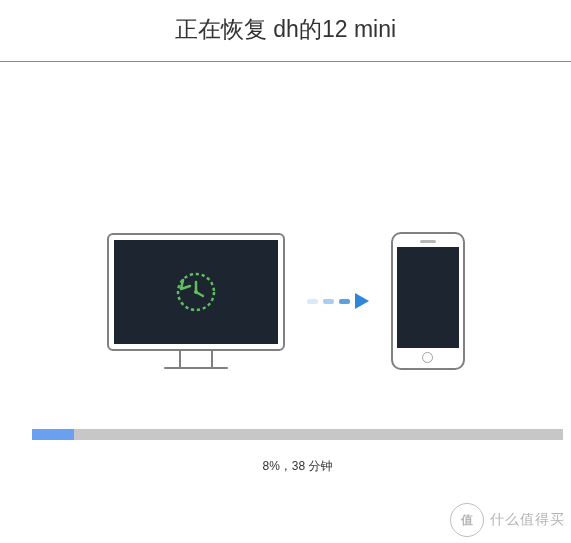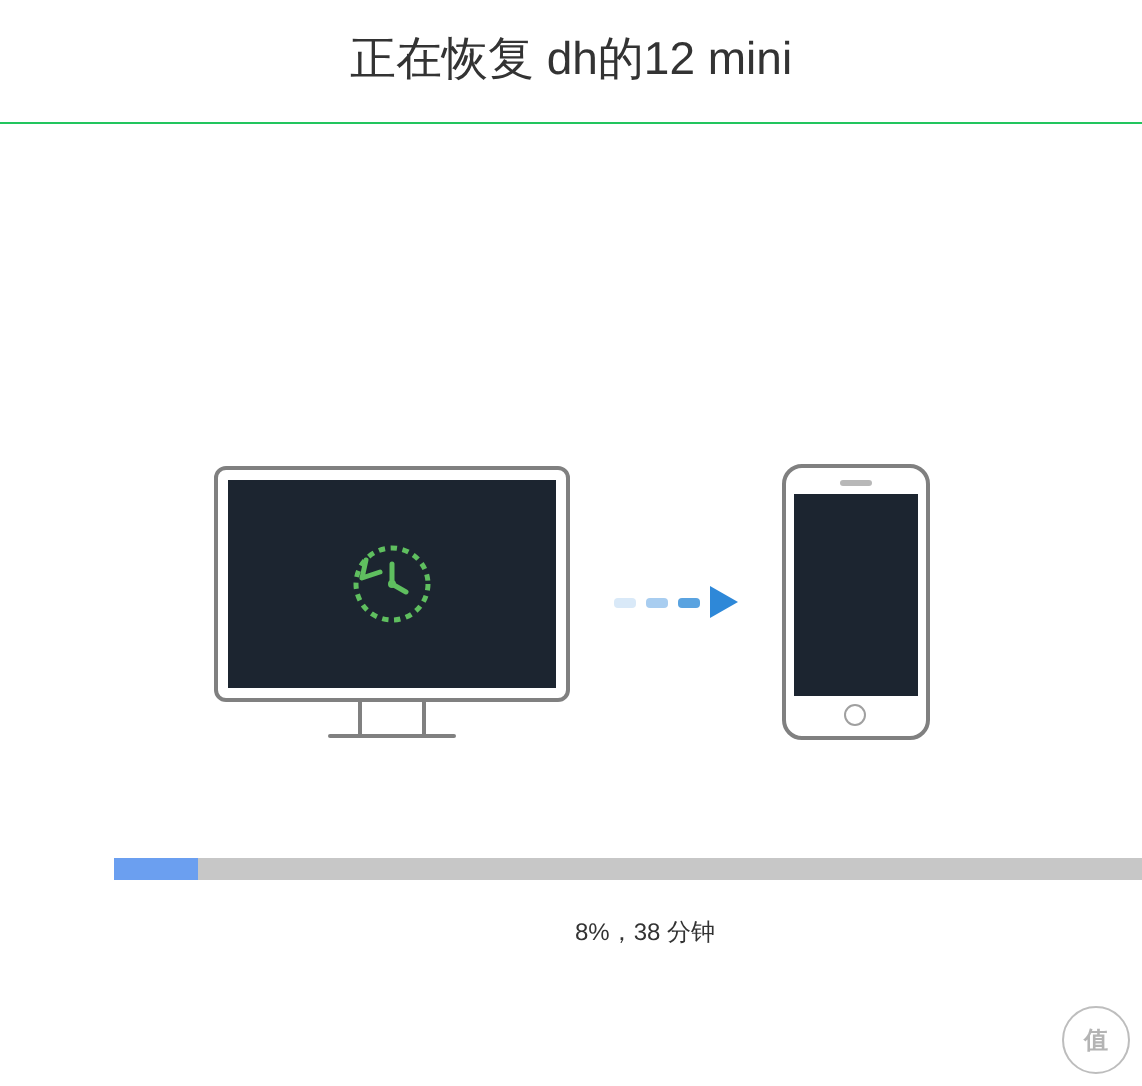--- a/index.html
+++ b/index.html
@@ -110,21 +110,21 @@
     }
     .phone-home {
       width: 11px;
       height: 11px;
       border: 1.5px solid #a0a0a0;
       border-radius: 50%;
       margin: 4px 0 1px 0;
     }
     .progress-area {
       position: absolute;
-      left: 57px;
+      left: 32px;
       right: 0;
       bottom: 68px;
     }
     .progress-bar {
       width: 531px;
       height: 11px;
       background: #c7c7c7;
       position: relative;
     }
     .progress-fill {
@@ -206,13 +206,14 @@
 
 <div class="progress-area">
   <div class="progress-bar">
     <div class="progress-fill" style="width:8%"></div>
   </div>
   <div class="progress-text">8%，38 分钟</div>
 </div>
 
 <div class="watermark">
   <div class="wm-badge">值</div>
+  <div class="wm-text">什么值得买</div>
 </div>
 
 </body></html>

